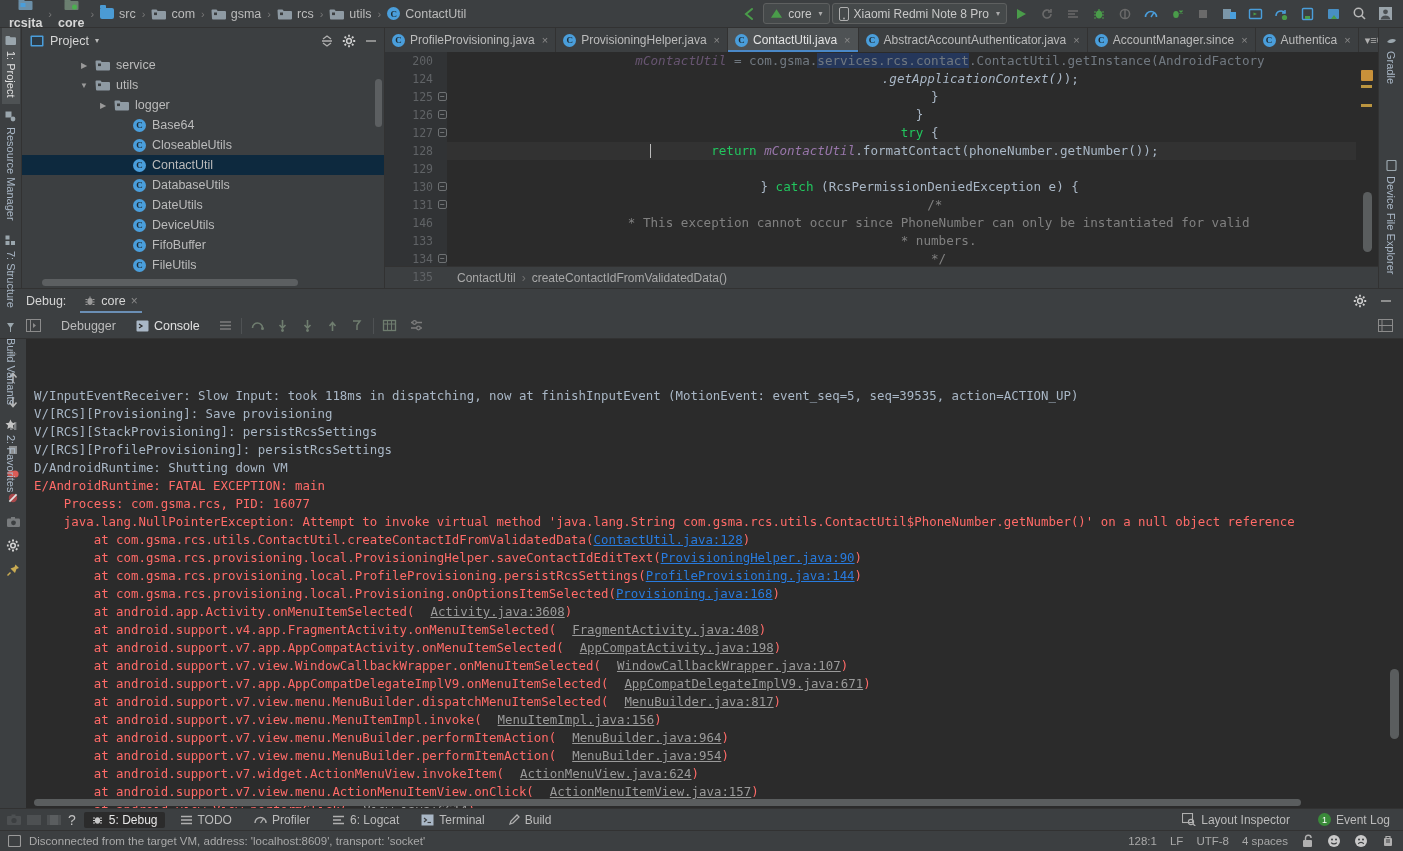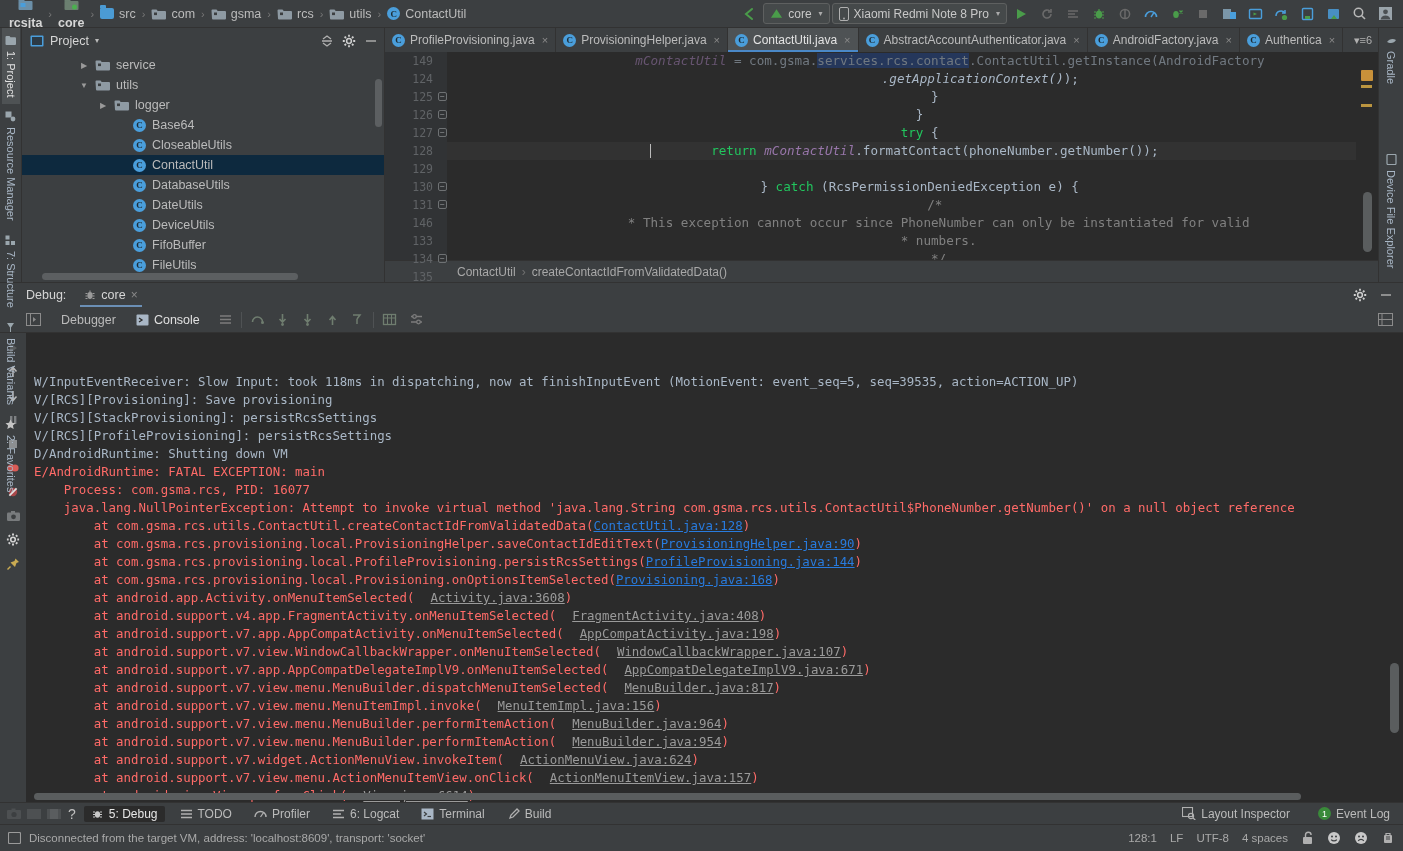--- a/index.html
+++ b/index.html
@@ -137,21 +137,21 @@
   .dsep { width: 1px; height: 16px; background: #4f5254; margin: 0 4px; }
   .dtabs-right { margin-left: auto; padding-right: 10px; display:flex; align-items:center; }
 
   .debug-body { flex: 1; display: flex; min-height: 0; }
   .debug-rail { width: 26px; flex: none; background: #3c3f41; display: flex; flex-direction: column;
                 align-items: center; padding-top: 4px; gap: 2px; }
   .drail-btn { width: 22px; height: 22px; display: flex; align-items: center; justify-content: center; }
   .console {
     flex: 1; background: #2b2b2b; overflow: hidden; position: relative;
     font-family: "DejaVu Sans Mono", monospace; font-size: 12.4px; line-height: 18px;
-    padding: 4px 0 0 8px; color: #a9b7c6; white-space: pre;
+    padding: 12px 0 0 8px; color: #a9b7c6; white-space: pre;
   }
   .console .warnl { color: #a9b7c6; }
   .console .errl  { color: #ff6b68; }
   .console .lnk   { color: #287bde; text-decoration: underline; }
   .console .lnk2  { color: #9a9a9a; text-decoration: underline; margin-left: 16px; }
   .console-vthumb { position: absolute; right: 4px; width: 9px; background: #5a5d5e; border-radius: 5px; }
   .console-hthumb { position: absolute; bottom: 2px; left: 8px; height: 7px; background: #5a5d5e; border-radius: 4px; }
 
   
   .rrail { width: 25px; background: #3c3f41; border-left: 1px solid #323232;
@@ -162,21 +162,21 @@
 
   
   .botbar { height: 22px; background: #3c3f41; display: flex; align-items: center; flex: none;
             padding: 0 6px; gap: 2px; border-top: 1px solid #323232; }
   .bb-item { display: flex; align-items: center; gap: 5px; font-size: 12px; color: #bbbbbb; padding: 1px 7px; border-radius: 2px; }
   .bb-item.on { background: #2b2b2b; color: #e6e6e6; }
   .bb-right { margin-left: auto; display: flex; align-items: center; gap: 14px; }
   .badge { width: 13px; height: 13px; border-radius: 50%; background: #3a8a3a; color: #fff;
            font-size: 9px; display: inline-flex; align-items: center; justify-content: center; }
 
-  .status { height: 27px; background: #3c3f41; display: flex; align-items: center; flex: none;
+  .status { height: 21px; background: #3c3f41; display: flex; align-items: center; flex: none;
             padding: 0 8px; gap: 8px; font-size: 11.5px; color: #a9a9a9; border-top: 1px solid #323232; }
   .st-right { margin-left: auto; display: flex; align-items: center; gap: 13px; }
   svg { display: block; }
 </style>
 </head>
 <body>
 
 <div class="app">
 
   <div class="toolbar">
@@ -547,36 +547,36 @@
             <span>ContactUtil.java</span>
             <span class="x">×</span>
           </div>
           <div class="tab">
             <span class="ico"><span class="cls-ic">C</span></span>
             <span>AbstractAccountAuthenticator.java</span>
             <span class="x">×</span>
           </div>
           <div class="tab">
             <span class="ico"><span class="cls-ic">C</span></span>
-            <span>AndroidFactory.java</span>
+            <span>AccountManager.since</span>
             <span class="x">×</span>
           </div>
           <div class="tab">
             <span class="ico"><span class="cls-ic">C</span></span>
             <span>Authentica</span>
             <span class="x">×</span>
           </div>
           <div class="tabs-right">
             <span style="font-size:11px;color:#b0b0b0;">▾≡6</span>
           </div>
         </div>
 
       <div class="code-wrap">
         <div class="gutter" id="gutter">
-            <div class="gline">149</div>
+            <div class="gline">200</div>
             <div class="gline">124</div>
             <div class="gline">125<span class="fold">−</span></div>
             <div class="gline">126<span class="fold">−</span></div>
             <div class="gline">127<span class="fold">−</span></div>
             <div class="gline">128</div>
             <div class="gline">129</div>
             <div class="gline">130<span class="fold">−</span></div>
             <div class="gline">131<span class="fold">−</span></div>
             <div class="gline">146</div>
             <div class="gline">133</div>

